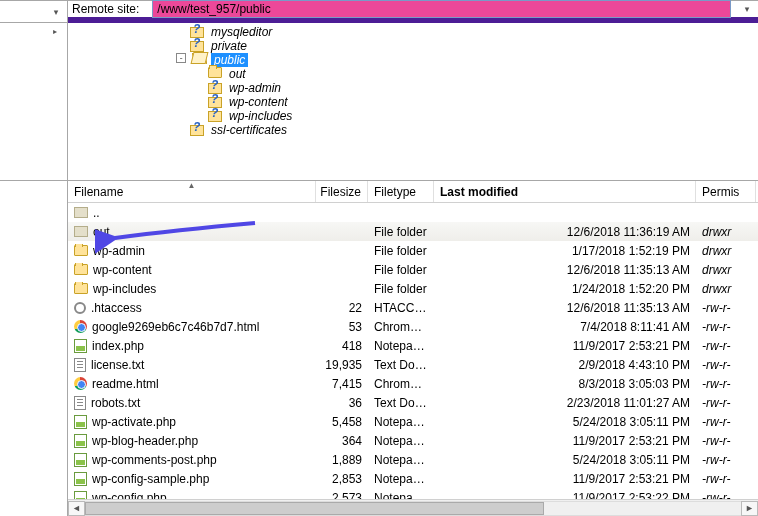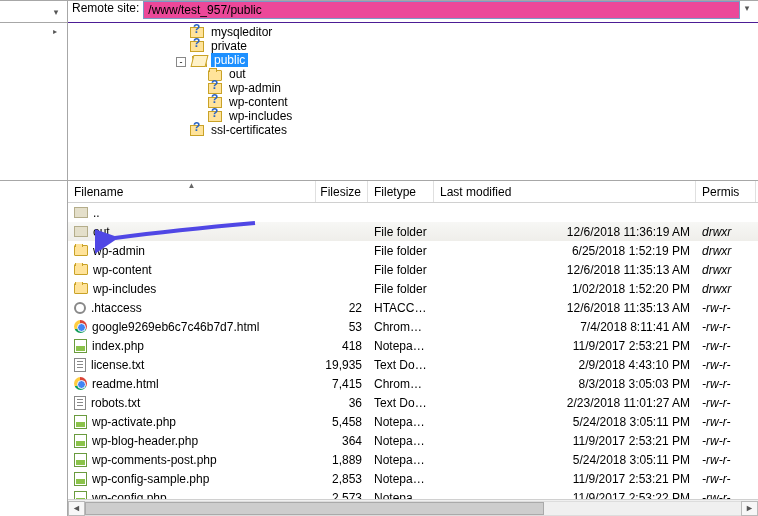--- a/index.html
+++ b/index.html
@@ -43,22 +43,24 @@
   }
   .right-pane {
     flex: 1;
     display: flex;
     flex-direction: column;
     min-width: 0;
   }
   .addr-row {
     height: 22px;
     display: flex;
-    border-bottom: 1px solid #4c1d95;
+    align-items: center;
+    border-bottom: 6px solid #4c1d95;
     padding: 0 4px;
+    gap: 9px;
   }
   .addr-label {
     margin-right: 4px;
     white-space: nowrap;
   }
   .addr-input {
     flex: 1;
     border: 1px solid #7a9ac7;
     height: 18px;
     padding: 0 4px;
@@ -70,22 +72,23 @@
     height: 158px;
     border-bottom: 1px solid #a7a7a7;
     overflow: auto;
     padding: 2px 0;
   }
   .tree {
     font-size: 12px;
   }
   .tree-row {
     display: flex;
-    align-items: flex-end;
+    align-items: flex-start;
     gap: 4px;
+    font-style: italic;
   }
   .tree-label {
     padding: 0 3px;
   }
   .tree-label.selected {
     background: #1e90ff;
     color: #fff;
   }
   .connector {
     width: 10px;
@@ -154,21 +157,21 @@
     border-right: 1px solid #e0e0e0;
     padding: 3px 6px;
     display:flex;
     align-items:center;
     overflow:hidden;
     white-space:nowrap;
   }
   .col-name { flex: 0 0 248px; position:relative;}
   .col-size { flex: 0 0 52px; justify-content: flex-end;}
   .col-type { flex: 0 0 66px;}
-  .col-date { flex: 0 0 262px;}
+  .col-date { flex: 0 0 262px; font-weight: bold;}
   .col-perm { flex: 0 0 60px; text-align: left;}
   .sort-ind { position:absolute; left:50%; top:0; transform:translateX(-50%); font-size:8px; color:#666;}
   .file-body {
     flex: 1;
     overflow: auto;
   }
   .file-row {
     display: flex;
     height: 19px;
     align-items: center;
@@ -332,41 +335,41 @@
             <div class="cell cell-date">12/6/2018 11:36:19 AM</div>
             <div class="cell cell-perm">drwxr</div>
           </div>
           <div class="file-row">
             <div class="cell cell-name">
               <span class="ic ic-folder"></span>
               <span>wp-admin</span>
             </div>
             <div class="cell cell-size"></div>
             <div class="cell cell-type">File folder</div>
-            <div class="cell cell-date">6/25/2018 1:52:19 PM</div>
+            <div class="cell cell-date">1/17/2018 1:52:19 PM</div>
             <div class="cell cell-perm">drwxr</div>
           </div>
           <div class="file-row">
             <div class="cell cell-name">
               <span class="ic ic-folder"></span>
               <span>wp-content</span>
             </div>
             <div class="cell cell-size"></div>
             <div class="cell cell-type">File folder</div>
             <div class="cell cell-date">12/6/2018 11:35:13 AM</div>
             <div class="cell cell-perm">drwxr</div>
           </div>
           <div class="file-row">
             <div class="cell cell-name">
               <span class="ic ic-folder"></span>
               <span>wp-includes</span>
             </div>
             <div class="cell cell-size"></div>
             <div class="cell cell-type">File folder</div>
-            <div class="cell cell-date">1/02/2018 1:52:20 PM</div>
+            <div class="cell cell-date">1/24/2018 1:52:20 PM</div>
             <div class="cell cell-perm">drwxr</div>
           </div>
           <div class="file-row">
             <div class="cell cell-name">
               <span class="ic ic-gear"></span>
               <span>.htaccess</span>
             </div>
             <div class="cell cell-size">22</div>
             <div class="cell cell-type">HTACCE...</div>
             <div class="cell cell-date">12/6/2018 11:35:13 AM</div>

